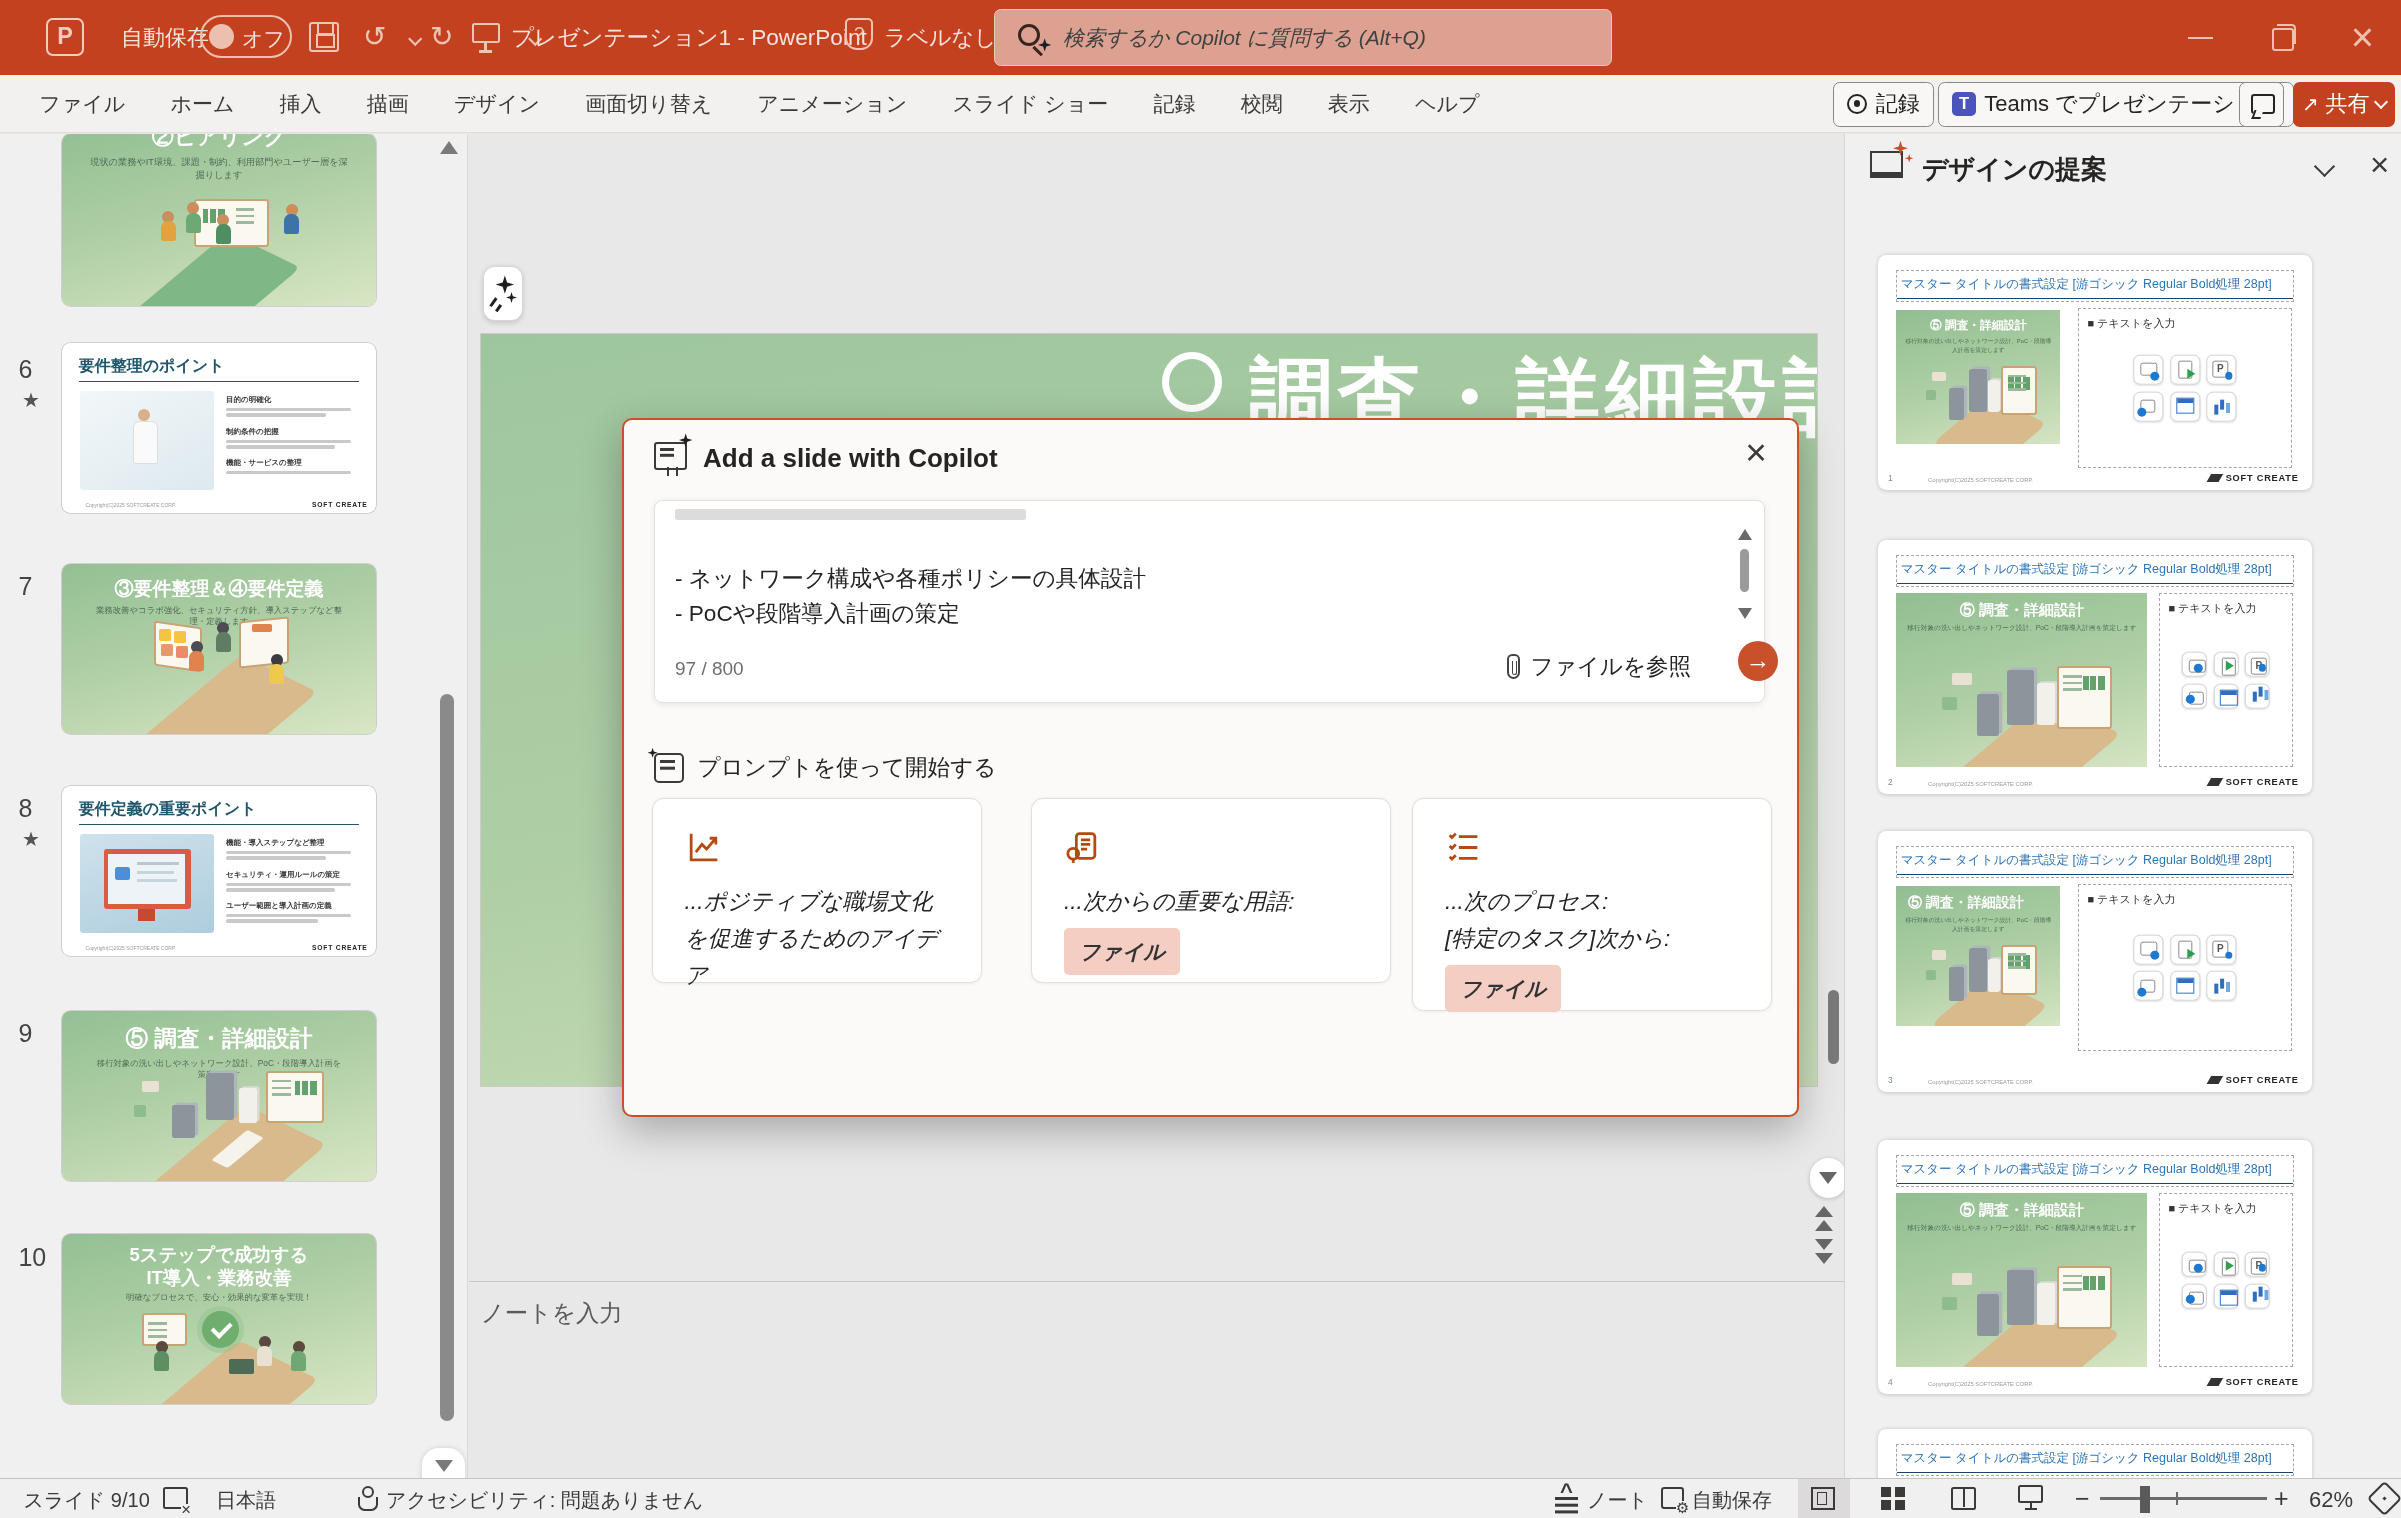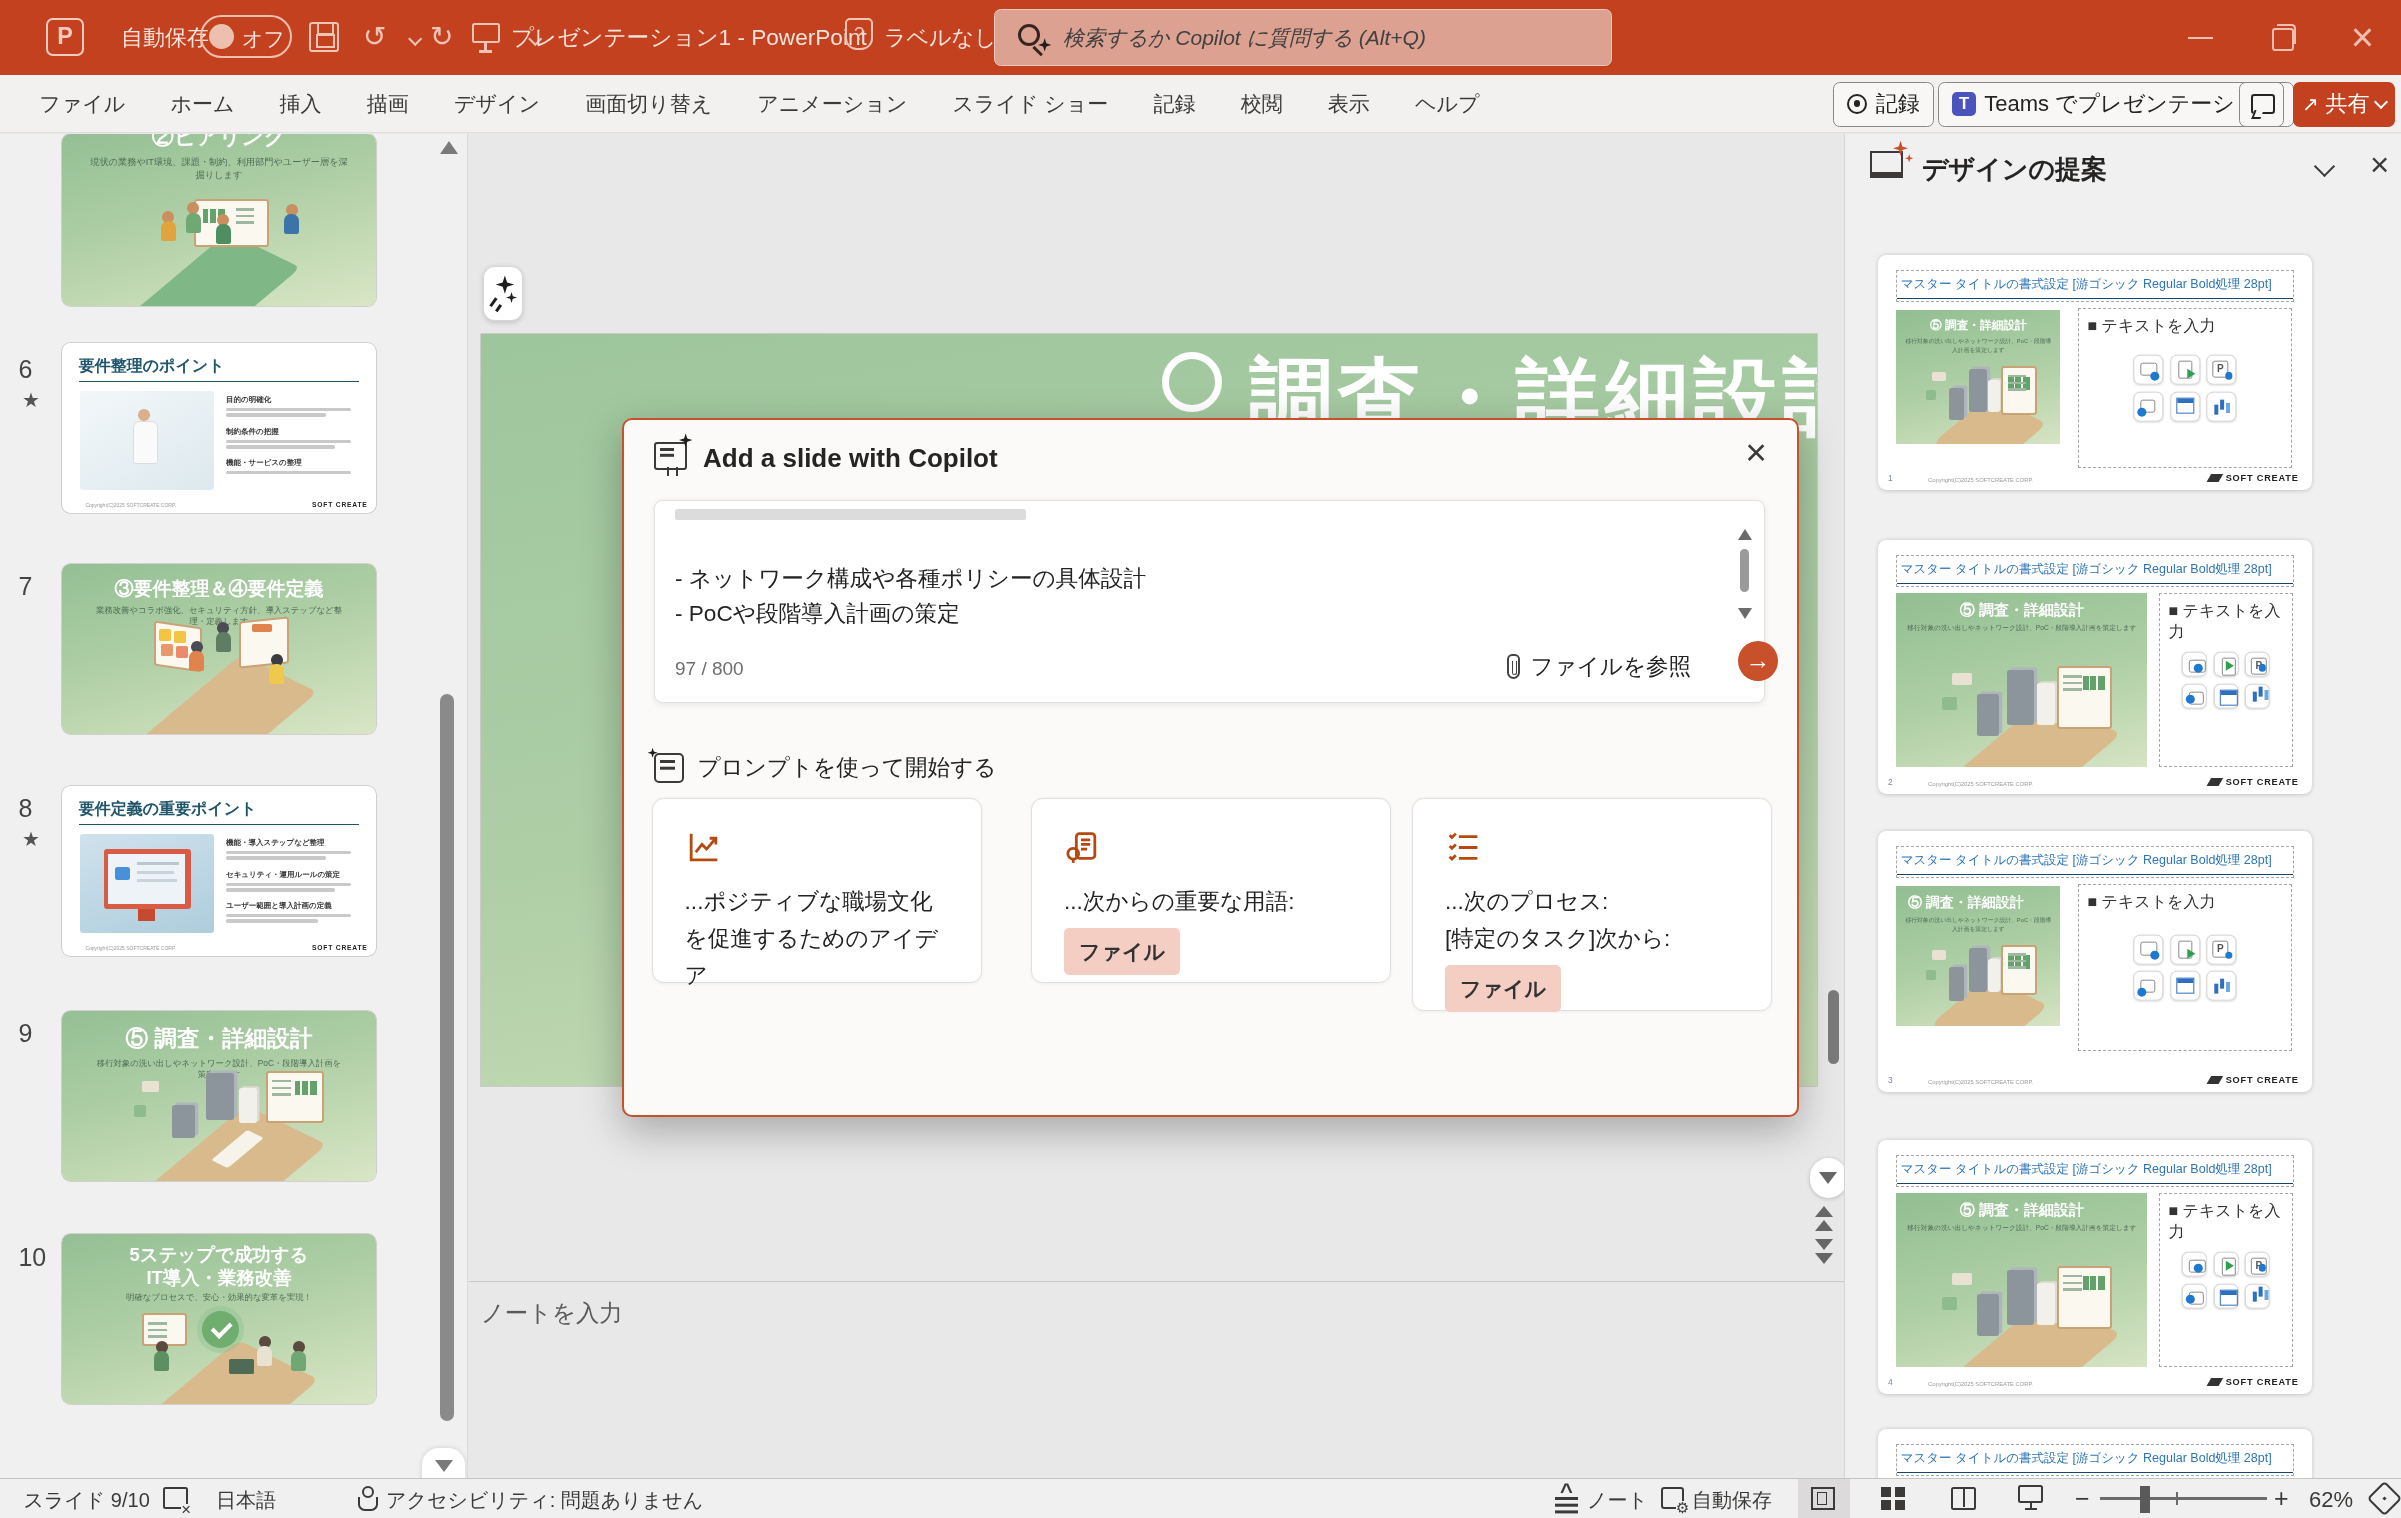--- a/index.html
+++ b/index.html
@@ -116,37 +116,37 @@
   .char-count { position:absolute; left:20px; top:157px; font-size:19px; color:#6E6E6E; }
   .browse { position:absolute; left:852px; top:150px; display:flex; align-items:center; gap:10px; font-size:22.6px; color:#242424; }
   .paperclip { width:13.4px; height:25px; border:2.5px solid #444; border-radius:6.7px 6.7px 8.4px 8.4px; position:relative; }
   .paperclip:before { content:""; position:absolute; left:2.5px; top:5px; width:3.3px; height:13.4px; border:1.7px solid #444; border-top:none; border-radius:0 0 3.3px 3.3px; }
   .send-btn { position:absolute; left:1083px; top:140px; width:40px; height:40px; background:#C8502B; border-radius:50%; color:#fff; font-size:25px; text-align:center; line-height:38px; }
   .prompts-head { position:absolute; left:30px; top:332px; display:flex; align-items:center; gap:13.4px; font-size:22.6px; color:#242424; }
   .prompt-hicon { width:30px; height:30px; border:2.5px solid #3B3A39; border-radius:5px; position:relative; }
   .prompt-hicon:before { content:""; position:absolute; left:4.2px; top:5.8px; width:15px; height:2.5px; background:#3B3A39; box-shadow:0 6.7px 0 #3B3A39; }
   .pcard { position:absolute; top:378px; background:#fff; border:0.8px solid #E1DFDD; border-radius:11.7px; box-shadow:0 0.8px 3.3px rgba(0,0,0,.06); }
   .pcard svg { position:absolute; left:32px; top:30px; }
-  .pcard-text { position:absolute; left:32px; top:84px; font-size:22.6px; color:#242424; line-height:37px; }
+  .pcard-text { position:absolute; left:32px; top:84px; font-size:22.6px; color:#242424; line-height:37px;font-style:italic; }
   .chip { display:inline-block; margin-top:8.4px; background:#F5CEC3; border-radius:5px; padding:5px 15px; font-size:21px; font-weight:bold; color:#333; }
 
   
   .right-panel { position:absolute; left:1844px; top:134px; width:557px; height:1345px; background:#F0F0F0; border-left:0.8px solid #D6D4D2; overflow:hidden; }
   .rp-icon { position:absolute; left:25px; top:16.7px; width:33px; height:27px; border:2.5px solid #3B3A39; border-bottom-width:6.7px; }
   .rp-title { position:absolute; left:77px; top:18.4px; font-size:26px; font-weight:bold; color:#252423; }
   .rp-chev { position:absolute; left:472px; top:25px; width:15px; height:15px; border-right:2.5px solid #3B3A39; border-bottom:2.5px solid #3B3A39; transform:rotate(45deg); }
   .rp-close { position:absolute; left:525px; top:11.7px; font-size:33px; color:#3B3A39; }
   .ds-card { position:absolute; left:33px; width:434px; background:#fff; border-radius:8.4px; box-shadow:0 0.8px 4.2px rgba(0,0,0,.18); overflow:hidden; }
   .ds-title { position:absolute; left:18.4px; right:18.4px; top:15px; height:32px; border:1.7px dashed #A6A6A6; }
   .ds-title-text { display:block; font-size:12.5px; font-weight:normal; color:#2E75B6; line-height:27px; padding-left:3.3px; white-space:nowrap; overflow:hidden; border-bottom:1.7px solid #17456B; }
   .ds-img { position:absolute; overflow:hidden; background:linear-gradient(165deg,#92BE92 0%,#B0D0A7 55%,#D6E4C3 100%); }
   .mini-title { text-align:center; color:#fff; font-weight:bold; margin-top:8.4px; }
   .mini-sub { text-align:center; color:#4E6B55; font-size:5.8px; margin-top:3.3px; padding:0 6.7px; }
   .ds-ph { position:absolute; border:1.7px dashed #A6A6A6; }
-  .ds-ph-label { font-size:16px; color:#333; margin:6.7px 0 0 8.4px; }
+  .ds-ph-label { font-size:11px; color:#333; margin:6.7px 0 0 8.4px; }
   .ds-icons { position:absolute; left:50%; top:50%; transform:translate(-50%,-50%); display:grid; grid-template-columns:repeat(3,1fr); gap:6.7px; }
   .ds-ic { width:30px; height:30px; background:#fff; border:0.8px solid #D5D5D5; border-radius:6.7px; position:relative; box-shadow:0 0.8px 1.7px rgba(0,0,0,.1); }
   .layout-B .ds-ic { width:25px; height:25px; }
   .ic-img:before { content:""; position:absolute; left:5.8px; top:6.7px; width:15px; height:11.7px; border:1.7px solid #8A8A8A; border-radius:2.5px; }
   .ic-img:after { content:""; position:absolute; right:3.3px; bottom:3.3px; width:9.2px; height:9.2px; background:#1E79D0; border-radius:50%; }
   .ic-doc:before { content:""; position:absolute; left:7.5px; top:5px; width:11.7px; height:16px; border:1.7px solid #8A8A8A; border-radius:1.7px; }
   .ic-doc:after { content:""; position:absolute; right:3.3px; bottom:5px; width:0; height:0; border-top:5px solid transparent; border-bottom:5px solid transparent; border-left:8.4px solid #2E9E4F; }
   .ic-person:before { content:"P"; position:absolute; left:5px; top:5px; width:13.4px; height:15px; border:1.7px solid #8A8A8A; border-radius:2.5px; font-size:10px; font-weight:bold; color:#555; text-align:center; line-height:13.4px; }
   .ic-person:after { content:""; position:absolute; right:3.3px; bottom:4.2px; width:7.5px; height:7.5px; background:#1E79D0; border-radius:50%; }
   .ic-video:before { content:""; position:absolute; left:5.8px; top:7.5px; width:13.4px; height:11px; border:1.7px solid #8A8A8A; border-radius:2.5px; }

